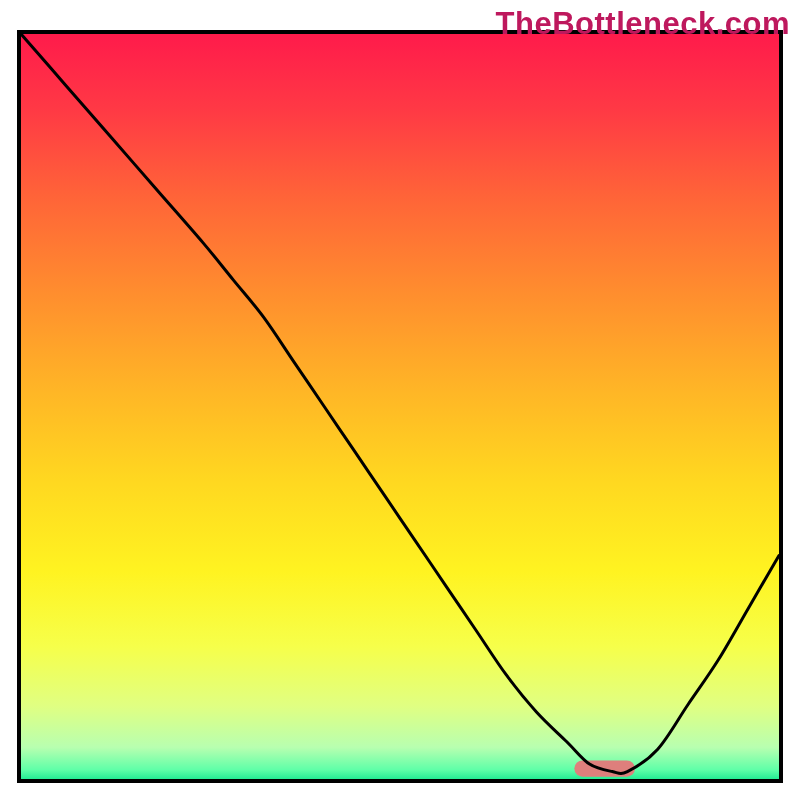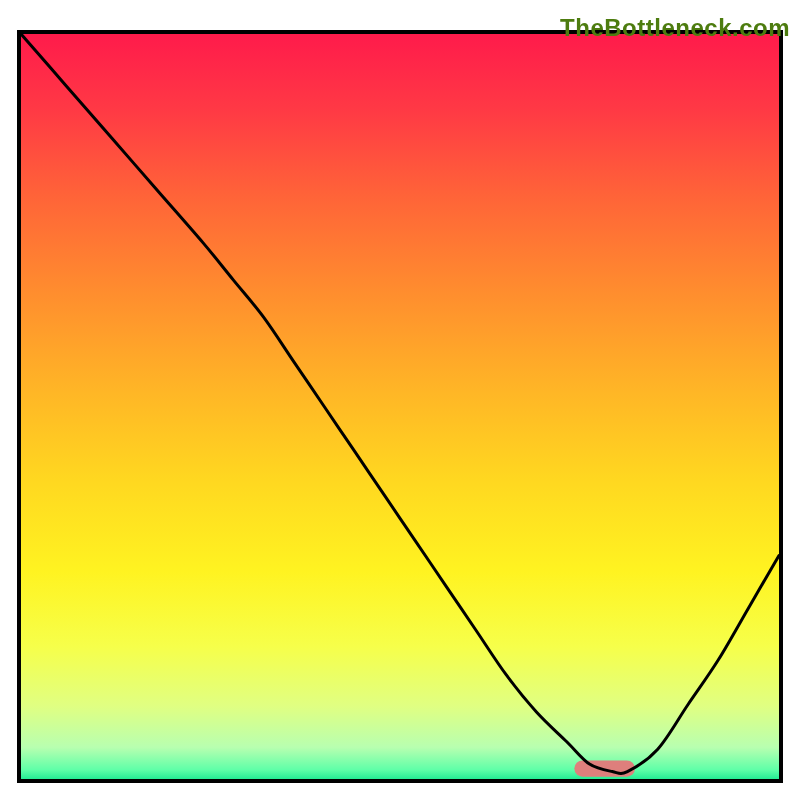--- a/index.html
+++ b/index.html
@@ -10,26 +10,26 @@
     background: #ffffff;
     overflow: hidden;
   }
   .frame {
     position: relative;
     width: 800px;
     height: 800px;
   }
   .watermark {
     position: absolute;
-    top: 14px;
+    top: 6px;
     right: 10px;
     font-family: Arial, Helvetica, sans-serif;
-    font-size: 24px;
+    font-size: 31px;
     font-weight: 600;
-    color: #4d7c0f;
+    color: #be185d;
     letter-spacing: 0.5px;
   }
   svg {
     display: block;
   }
 </style>
 </head>
 <body>
 
 <div class="frame">

